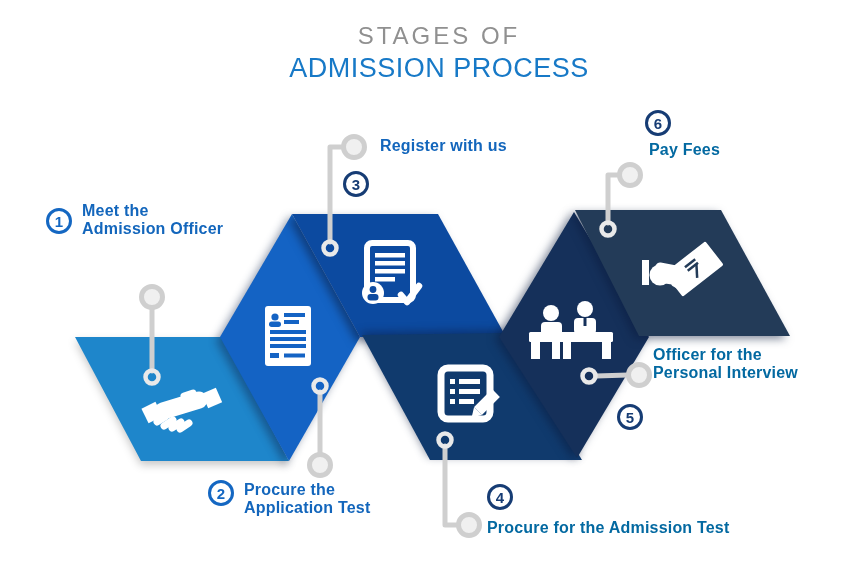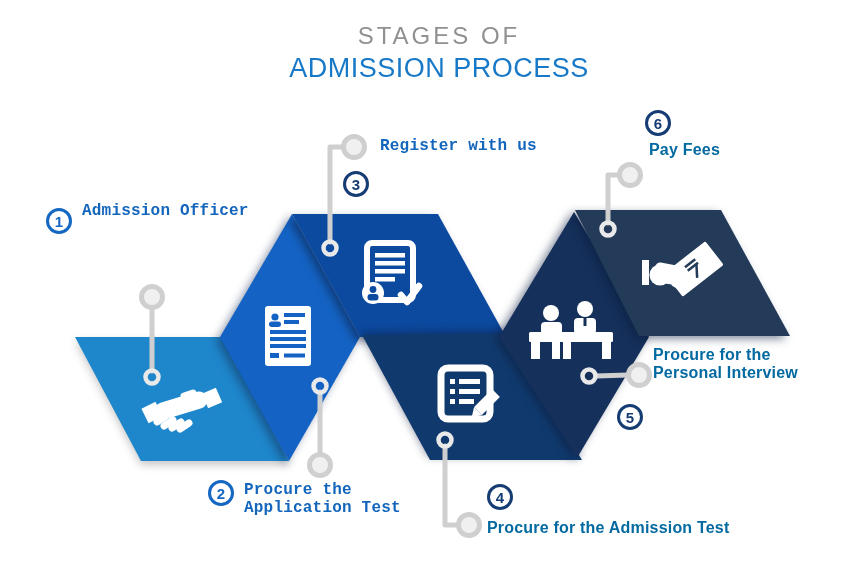--- a/index.html
+++ b/index.html
@@ -14,21 +14,21 @@
 
   
   .num{position:absolute;width:26px;height:26px;box-sizing:border-box;border-radius:50%;
        background:#fff;display:flex;align-items:center;justify-content:center;
        font-size:15px;font-weight:bold;}
   .num.blue{border:3px solid #1467C2;color:#1467C2;}
   .num.navy{border:3px solid #163C74;color:#163C74;}
 
   
   .lbl{position:absolute;font-size:16px;font-weight:bold;line-height:18px;letter-spacing:.2px;white-space:nowrap;}
-  .lbl.blue{color:#1366BC;font-family:Liberation Mono, monospace;}
+  .lbl.blue{color:#1366BC;}
   .lbl.navy{color:#0369a1;}
   .lbl span{display:block;}
 
   
   .s1{filter:drop-shadow(0px 4px 4px rgba(0,0,0,.22));}
   .s2{filter:drop-shadow(-4px 4px 4px rgba(15,35,75,.45));}
   .s3{filter:drop-shadow(-4px 4px 4px rgba(10,25,60,.50));}
   .s4{filter:drop-shadow(-2px -3px 4px rgba(10,25,60,.45));}
   .s5{filter:drop-shadow(-4px 2px 4px rgba(10,25,60,.50));}
   .s6{filter:drop-shadow(-4px 3px 4px rgba(10,25,60,.50));}
@@ -172,33 +172,34 @@
   </div>
 
   <div class="num blue" style="left:29px;top:208px;">1</div>
   <div class="num blue" style="left:191px;top:480px;">2</div>
   <div class="num navy" style="left:326px;top:171px;">3</div>
   <div class="num navy" style="left:470px;top:484px;">4</div>
   <div class="num navy" style="left:600px;top:404px;">5</div>
   <div class="num navy" style="left:628px;top:110px;">6</div>
 
   <div class="lbl blue" style="left:65px;top:202px;">
+    <span>Meet the</span>
     <span>Admission Officer</span>
   </div>
   <div class="lbl blue" style="left:227px;top:481px;">
     <span>Procure the</span>
     <span>Application Test</span>
   </div>
   <div class="lbl blue" style="left:363px;top:137px;">
     <span>Register with us</span>
   </div>
   <div class="lbl navy" style="left:470px;top:519px;">
     <span>Procure for the Admission Test</span>
   </div>
   <div class="lbl navy" style="left:636px;top:346px;">
-    <span>Procure for the</span>
+    <span>Officer for the</span>
     <span>Personal Interview</span>
   </div>
   <div class="lbl navy" style="left:632px;top:141px;">
     <span>Pay Fees</span>
   </div>
 
 </div>
 
 </body></html>

